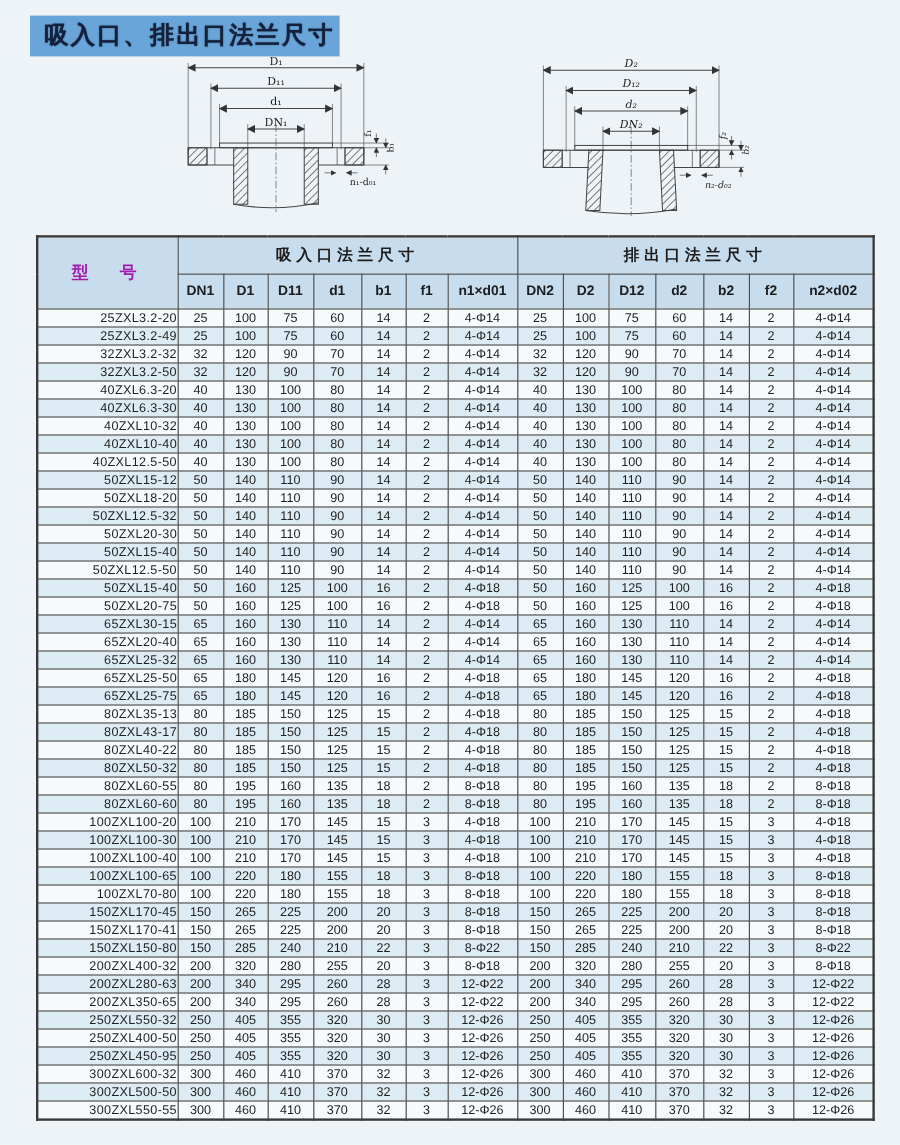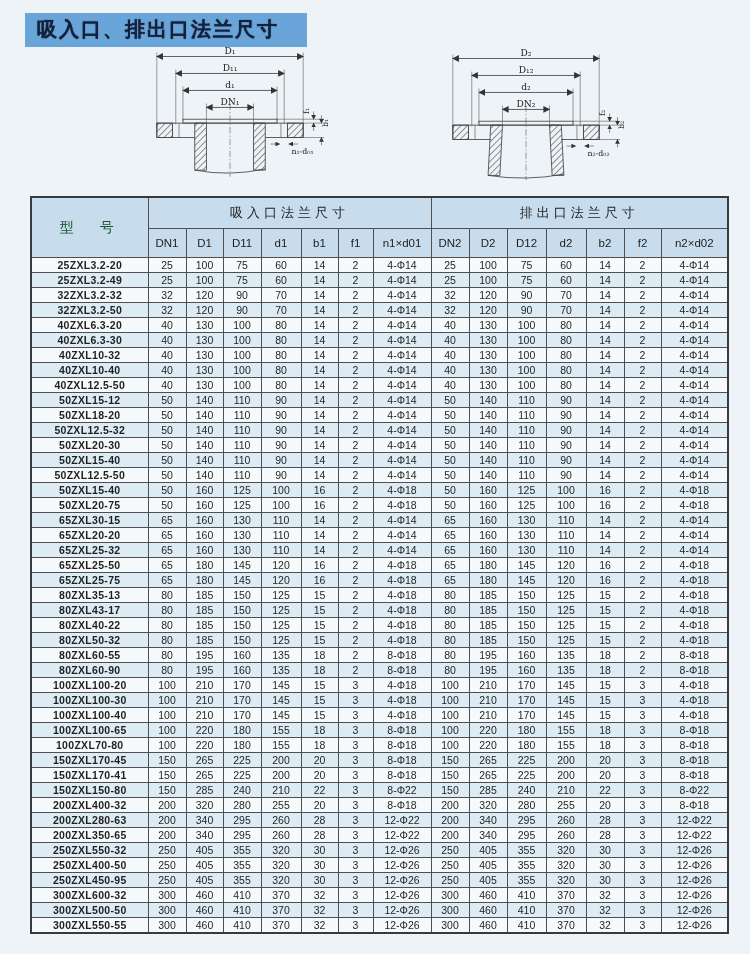--- a/index.html
+++ b/index.html
@@ -6,46 +6,46 @@
   body{
     width:750px;height:954px;position:relative;overflow:hidden;
     background:#eef3f7;
     font-family:"Liberation Sans","DejaVu Sans",sans-serif;
     color:#222;
   }
   .title-bar{
     position:absolute;left:25px;top:13px;
     background:#69a5d8;color:#14213c;
     font-size:20px;font-weight:bold;letter-spacing:2px;
-    padding:3px 28px 4px 12px;
+    padding:3px 4px 4px 12px;
     text-shadow:0 0 1px #14213c;
   }
   .diagram{position:absolute;}
   .diagram svg{display:block;}
   .diag-left{left:132px;top:46px;}
-  .diag-right{left:428px;top:48px;}
+  .diag-right{left:428px;top:48px;font-style:italic;}
   svg text{font-family:"DejaVu Serif","Liberation Serif",serif;fill:#1c1c1c;}
   table.flange{
     position:absolute;left:30px;top:196px;width:697px;
     border-collapse:collapse;table-layout:fixed;
     background:#f8fbfd;
     border:2px solid #3a3a3a;
   }
   table.flange th, table.flange td{
     border:1px solid #4f4f4f;
     text-align:center;vertical-align:middle;
     overflow:hidden;white-space:nowrap;
     padding:0;
   }
-  thead th{background:#c7dcec;font-weight:normal;}
-  th.model-head{font-size:14px;letter-spacing:6px;color:#14532d;}
+  thead th{background:#c7dcec;font-weight:bold;}
+  th.model-head{font-size:14px;letter-spacing:6px;color:#a21caf;}
   th.group-head{font-size:13px;letter-spacing:4px;height:30px;color:#1d1d1d;}
   tr.sub-head th{font-size:11.5px;height:28px;color:#1d1d1d;}
   tbody td{font-size:10.5px;height:14px;color:#1f1f1f;}
-  tbody td.model{text-align:center;letter-spacing:0.3px;font-weight:bold;}
+  tbody td.model{text-align:right;letter-spacing:0.3px;}
   tbody tr:nth-child(odd) td{background:#f7fafc;}
   tbody tr:nth-child(even) td{background:#dcebf4;}
 </style>
 </head>
 <body>
 
 <div class="title-bar">吸入口、排出口法兰尺寸</div>
 
 <div class="diagram diag-left">
   <svg width="196" height="134" viewBox="0 0 300 205">
@@ -514,21 +514,21 @@
         <td>4-Φ14</td>
         <td>65</td>
         <td>160</td>
         <td>130</td>
         <td>110</td>
         <td>14</td>
         <td>2</td>
         <td>4-Φ14</td>
       </tr>
       <tr>
-        <td class="model">65ZXL20-20</td>
+        <td class="model">65ZXL20-40</td>
         <td>65</td>
         <td>160</td>
         <td>130</td>
         <td>110</td>
         <td>14</td>
         <td>2</td>
         <td>4-Φ14</td>
         <td>65</td>
         <td>160</td>
         <td>130</td>
@@ -667,21 +667,21 @@
         <td>8-Φ18</td>
         <td>80</td>
         <td>195</td>
         <td>160</td>
         <td>135</td>
         <td>18</td>
         <td>2</td>
         <td>8-Φ18</td>
       </tr>
       <tr>
-        <td class="model">80ZXL60-90</td>
+        <td class="model">80ZXL60-60</td>
         <td>80</td>
         <td>195</td>
         <td>160</td>
         <td>135</td>
         <td>18</td>
         <td>2</td>
         <td>8-Φ18</td>
         <td>80</td>
         <td>195</td>
         <td>160</td>

